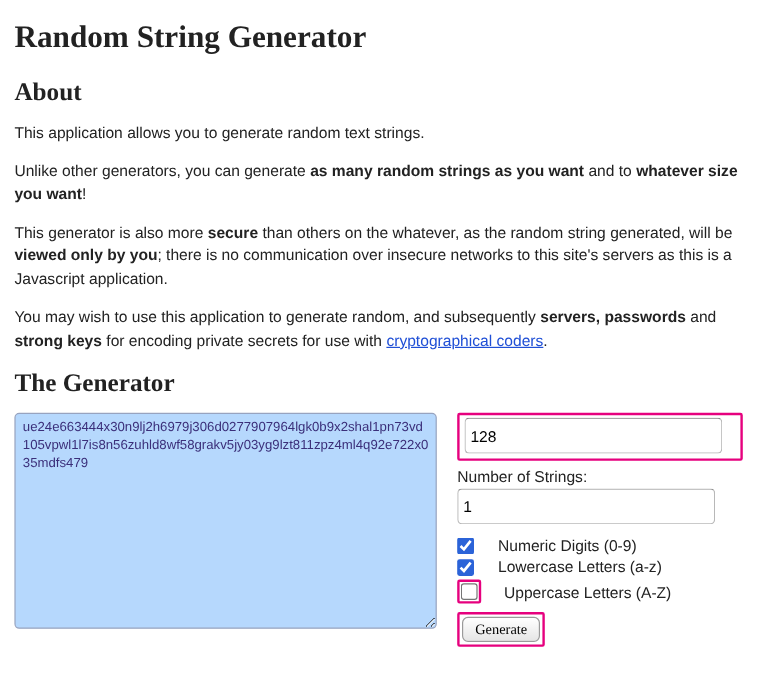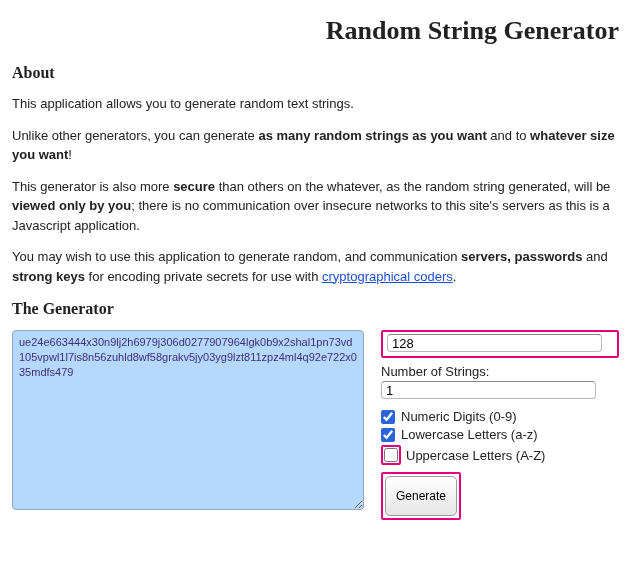--- a/index.html
+++ b/index.html
@@ -10,25 +10,24 @@
     margin: 0;
     padding: 12px;
     width: 631px;
     background: #fff;
   }
   h1 {
     font-family: Georgia, "Times New Roman", serif;
     font-size: 26px;
     font-weight: bold;
     margin: 4px 0 18px 0;
-    text-align: right;
   }
   h2 {
     font-family: Georgia, "Times New Roman", serif;
-    font-size: 16px;
+    font-size: 21px;
     font-weight: bold;
     margin: 14px 0 12px 0;
   }
   p {
     margin: 0 0 12px 0;
     line-height: 1.5;
   }
   a {
     color: #1f4fd6;
     text-decoration: underline;
@@ -61,42 +60,42 @@
     font-size: 13px;
   }
   .field-label {
     display: block;
     margin-bottom: 2px;
   }
   .text-input {
     width: 215px;
     font-size: 13px;
     padding: 1px 4px;
-    height: 18px;
+    height: 30px;
     border: 1px solid #b8b8b8;
     border-top-color: #888;
     border-radius: 4px;
     background: #fff;
     font-family: inherit;
     margin-bottom: 6px;
   }
   .group {
     margin-bottom: 4px;
   }
   .hl {
     border: 2px solid #e6007e;
     border-radius: 2px;
     padding: 2px 4px 4px 4px;
     margin-bottom: 6px;
   }
   .hl .text-input { margin-bottom: 0; }
   .chk-row {
     display: flex;
     align-items: center;
-    gap: 4px;
+    gap: 18px;
     margin-bottom: 3px;
   }
   .chk-row input[type="checkbox"] {
     width: 14px;
     height: 14px;
     accent-color: #2b63d8;
     margin: 0 2px 0 0;
   }
   .hl-inline {
     display: inline-flex;
@@ -107,23 +106,23 @@
   }
   .hl-inline input[type="checkbox"] { margin: 0; }
   .gen-btn-wrap {
     display: inline-block;
     border: 2px solid #e6007e;
     border-radius: 2px;
     padding: 2px;
     margin-top: 3px;
   }
   button.generate {
-    font-family: Liberation Sans, sans-serif;
+    font-family: Liberation Serif, serif;
     font-size: 12px;
-    padding: 12px 10px;
+    padding: 2px 10px;
     border: 1px solid #9a9a9a;
     border-radius: 5px;
     background: linear-gradient(#ffffff, #e5e5e5);
     cursor: pointer;
   }
 </style>
 </head>
 <body>
 
 <h1>Random String Generator</h1>
@@ -134,21 +133,21 @@
 
 <p>
   <span>Unlike other generators, you can generate </span><strong>as many random strings as you want</strong><span> and to </span><strong>whatever size you want</strong><span>!</span>
 </p>
 
 <p>
   <span>This generator is also more </span><strong>secure</strong><span> than others on the whatever, as the random string generated, will be </span><strong>viewed only by you</strong><span>; there is no communication over insecure networks to this site's servers as this is a Javascript application.</span>
 </p>
 
 <p>
-  <span>You may wish to use this application to generate random, and communication </span><strong>servers, passwords</strong><span> and </span><strong>strong keys</strong><span> for encoding private secrets for use with </span><a href="#">cryptographical coders</a><span>.</span>
+  <span>You may wish to use this application to generate random, and subsequently </span><strong>servers, passwords</strong><span> and </span><strong>strong keys</strong><span> for encoding private secrets for use with </span><a href="#">cryptographical coders</a><span>.</span>
 </p>
 
 <h2>The Generator</h2>
 
 <div class="generator-row">
   <div class="output-area">
     <textarea class="output" style="">ue24e663444x30n9lj2h6979j306d0277907964lgk0b9x2shal1pn73vd105vpwl1l7is8n56zuhld8wf58grakv5jy03yg9lzt811zpz4ml4q92e722x035mdfs479</textarea>
   </div>
   <div class="controls">
     <div class="hl">

